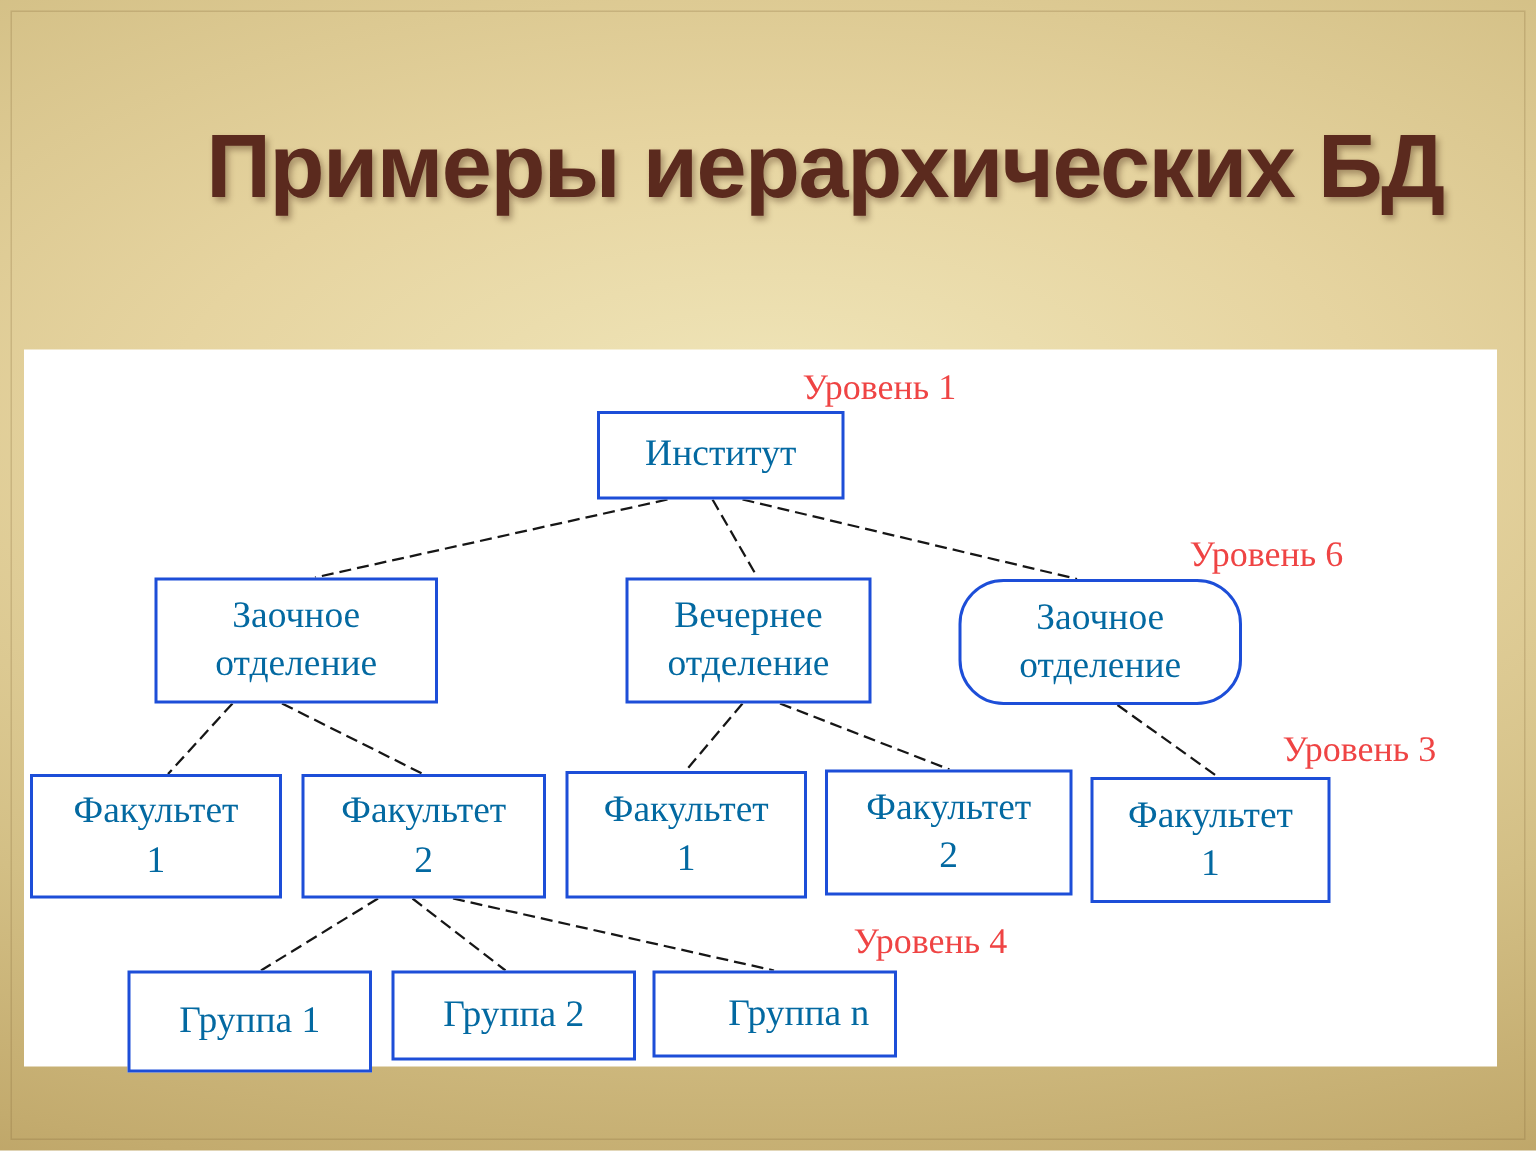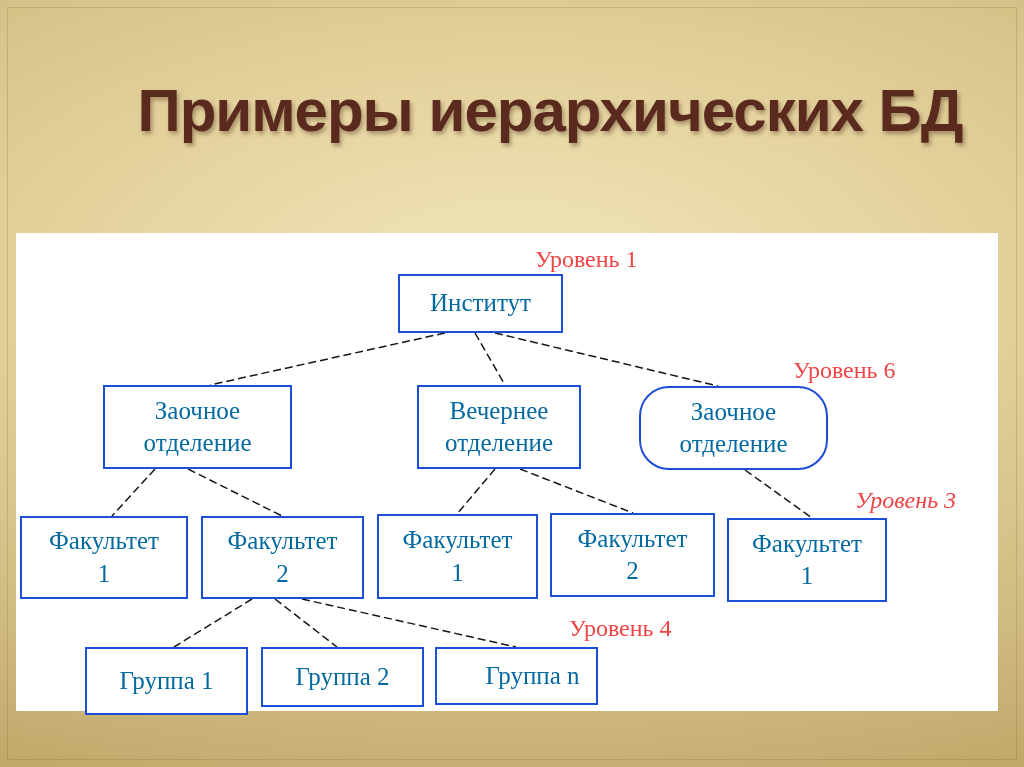--- a/index.html
+++ b/index.html
@@ -93,21 +93,21 @@
 
       <line x1="729" y1="237" x2="796" y2="285" stroke="#161616" stroke-width="1.5" stroke-dasharray="8 4"></line>
 
       <line x1="236" y1="366" x2="158" y2="414" stroke="#161616" stroke-width="1.5" stroke-dasharray="8 4"></line>
       <line x1="259" y1="366" x2="321" y2="414" stroke="#161616" stroke-width="1.5" stroke-dasharray="8 4"></line>
       <line x1="286" y1="366" x2="500" y2="414" stroke="#161616" stroke-width="1.5" stroke-dasharray="8 4"></line>
     </svg>
 
     <div class="lvl-label" style="left:519px; top:13px;">Уровень 1</div>
     <div class="lvl-label" style="left:777px; top:124px;">Уровень 6</div>
-    <div class="lvl-label" style="left:839px; top:254px;font-style:italic;">Уровень 3</div>
+    <div class="lvl-label" style="left:839px; top:254px;">Уровень 3</div>
     <div class="lvl-label" style="left:553px; top:382px;">Уровень 4</div>
 
     <div class="node" style="left:382px; top:41px;  width:165px; height:59px;">Институт</div>
 
     <div class="node" style="left:87px;  top:152px; width:189px; height:84px;">Заочное
 отделение</div>
     <div class="node" style="left:401px; top:152px; width:164px; height:84px;">Вечернее
 отделение</div>
     <div class="node" style="left:623px; top:153px; width:189px; height:84px;border-radius:30px;">Заочное
 отделение</div>

